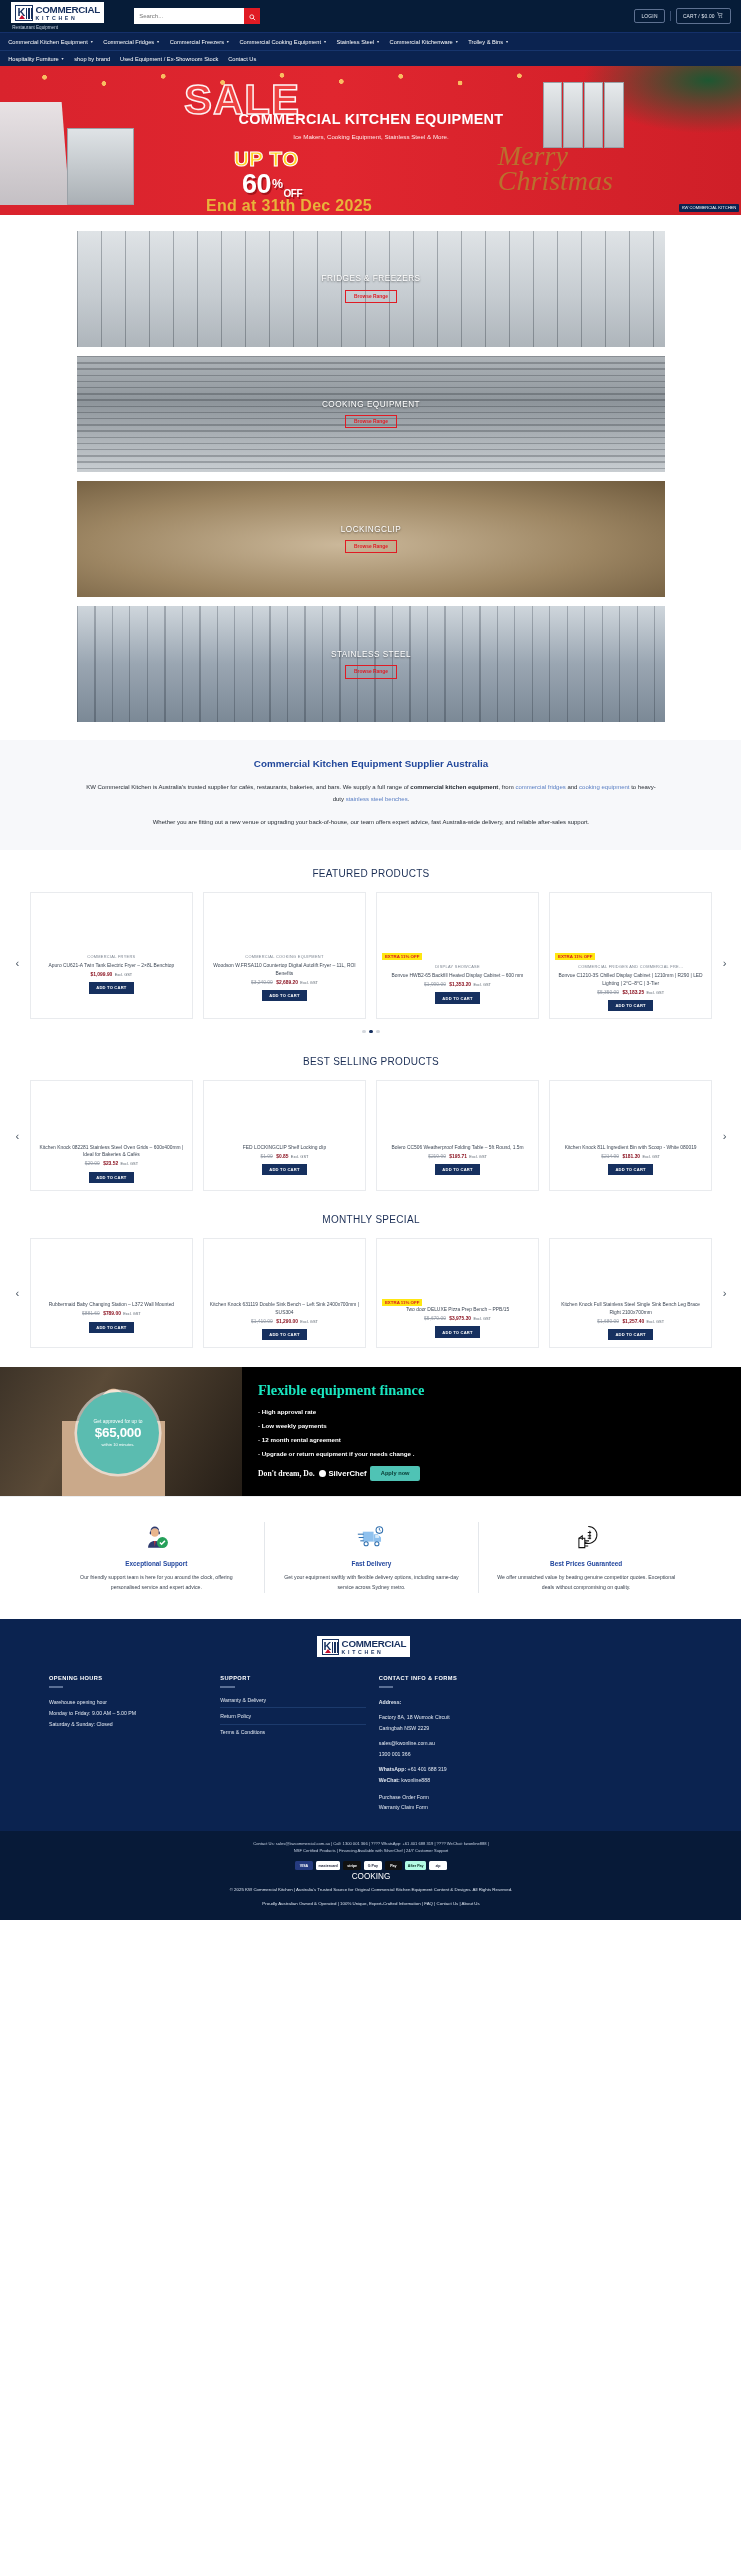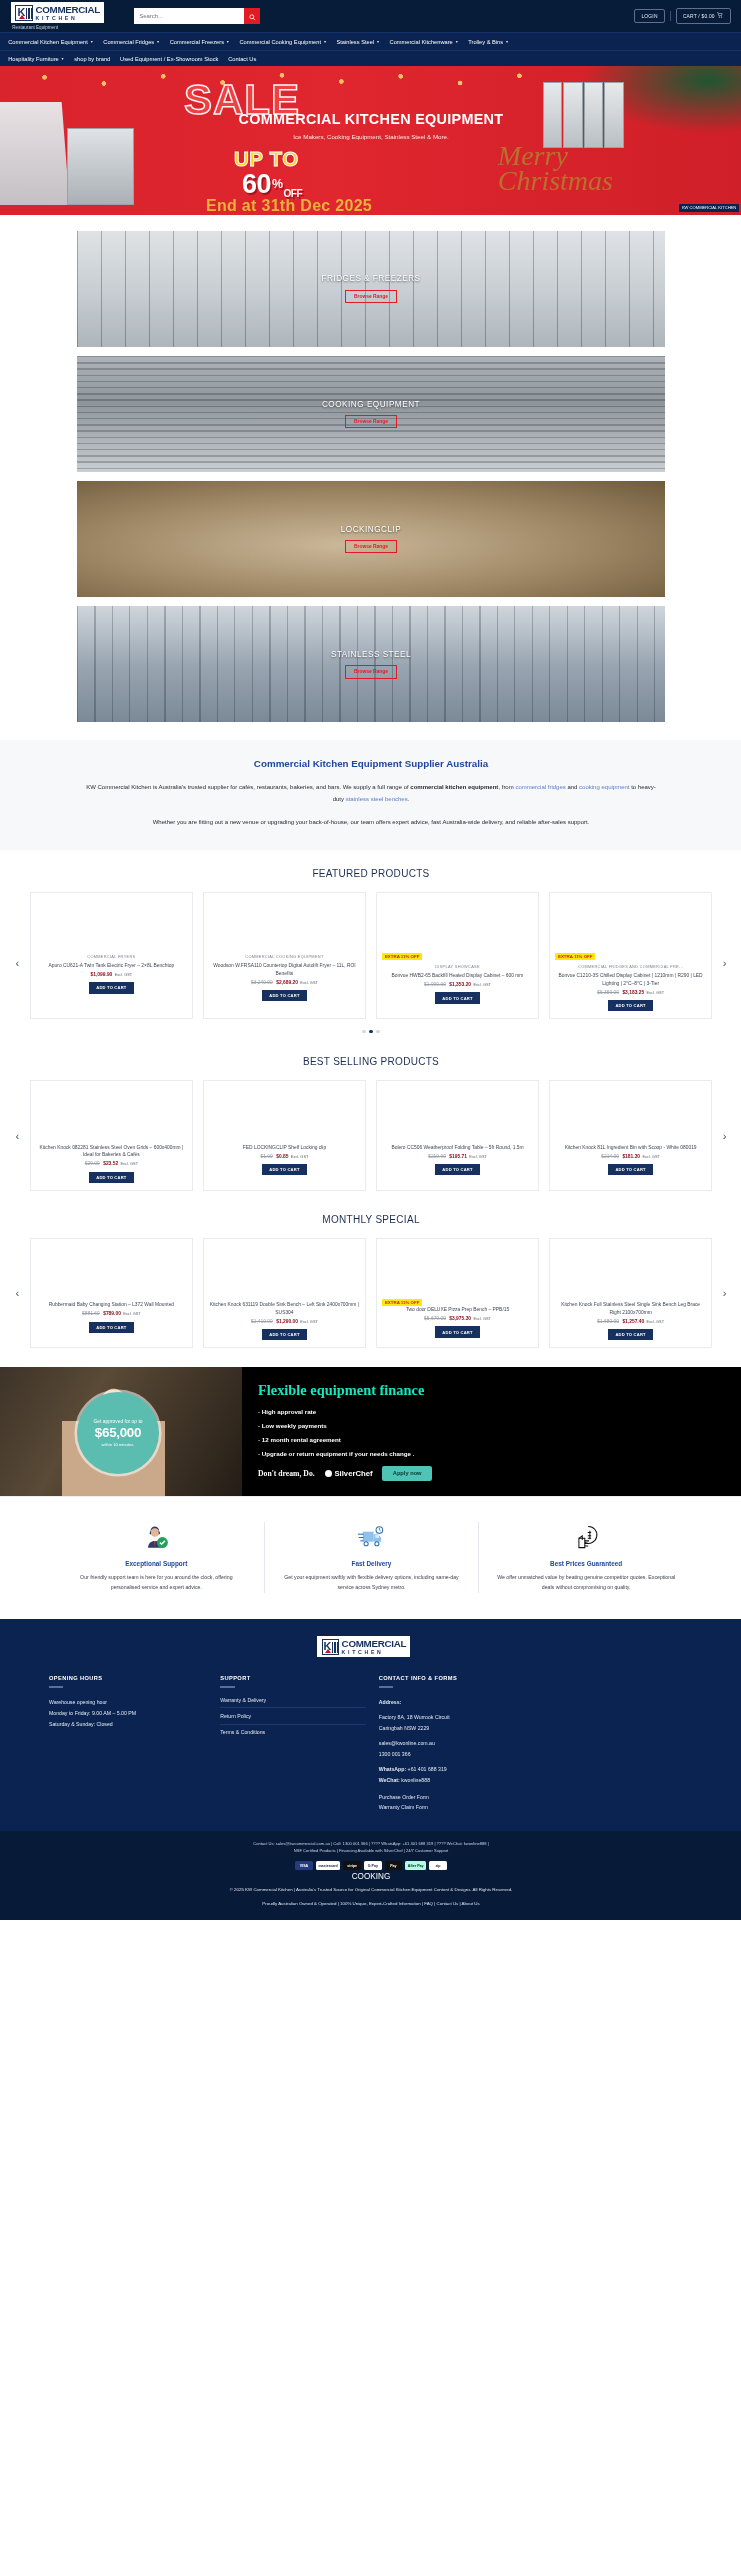--- a/index.html
+++ b/index.html
@@ -354,21 +354,21 @@
   }
   .fin-circle .c1 { font-size: 4.9px; margin-bottom: 1px; }
   .fin-circle .c2 { font-size: 13.4px; font-weight: 700; letter-spacing: -0.3px; }
   .fin-circle .c3 { font-size: 4.1px; margin-top: 2.1px; }
   .fin-right { margin-left: 258px; color: #fff; }
   .fin-h {
     color: #19e6c0; font-size: 14.4px; font-weight: 700;
     font-family: "Liberation Serif", serif; margin-bottom: 9.3px;
   }
   .fin-li { font-size: 6.2px; font-weight: 700; margin-bottom: 6.7px; }
-  .fin-bottom { display: flex; align-items: center; gap: 10px; margin-top: 9.3px; }
+  .fin-bottom { display: flex; align-items: center; gap: 4px; margin-top: 9.3px; }
   .fin-dont { font-family:"Liberation Serif", serif; font-weight: 700; font-size: 7.7px; }
   .fin-sc { display: flex; align-items: center; gap: 2.6px; font-size: 7.7px; font-weight: 700; }
   .fin-sc .chef { width: 7.2px; height: 7.2px; background: #fff; border-radius: 50%; }
   .apply {
     background: #4fc3b5; color: #073a33;
     font-size: 5.7px; font-weight: 700; border: none;
     padding: 4.6px 10.3px; border-radius: 2.1px; cursor: pointer;
     font-family:"Liberation Sans", sans-serif;
   }
 

